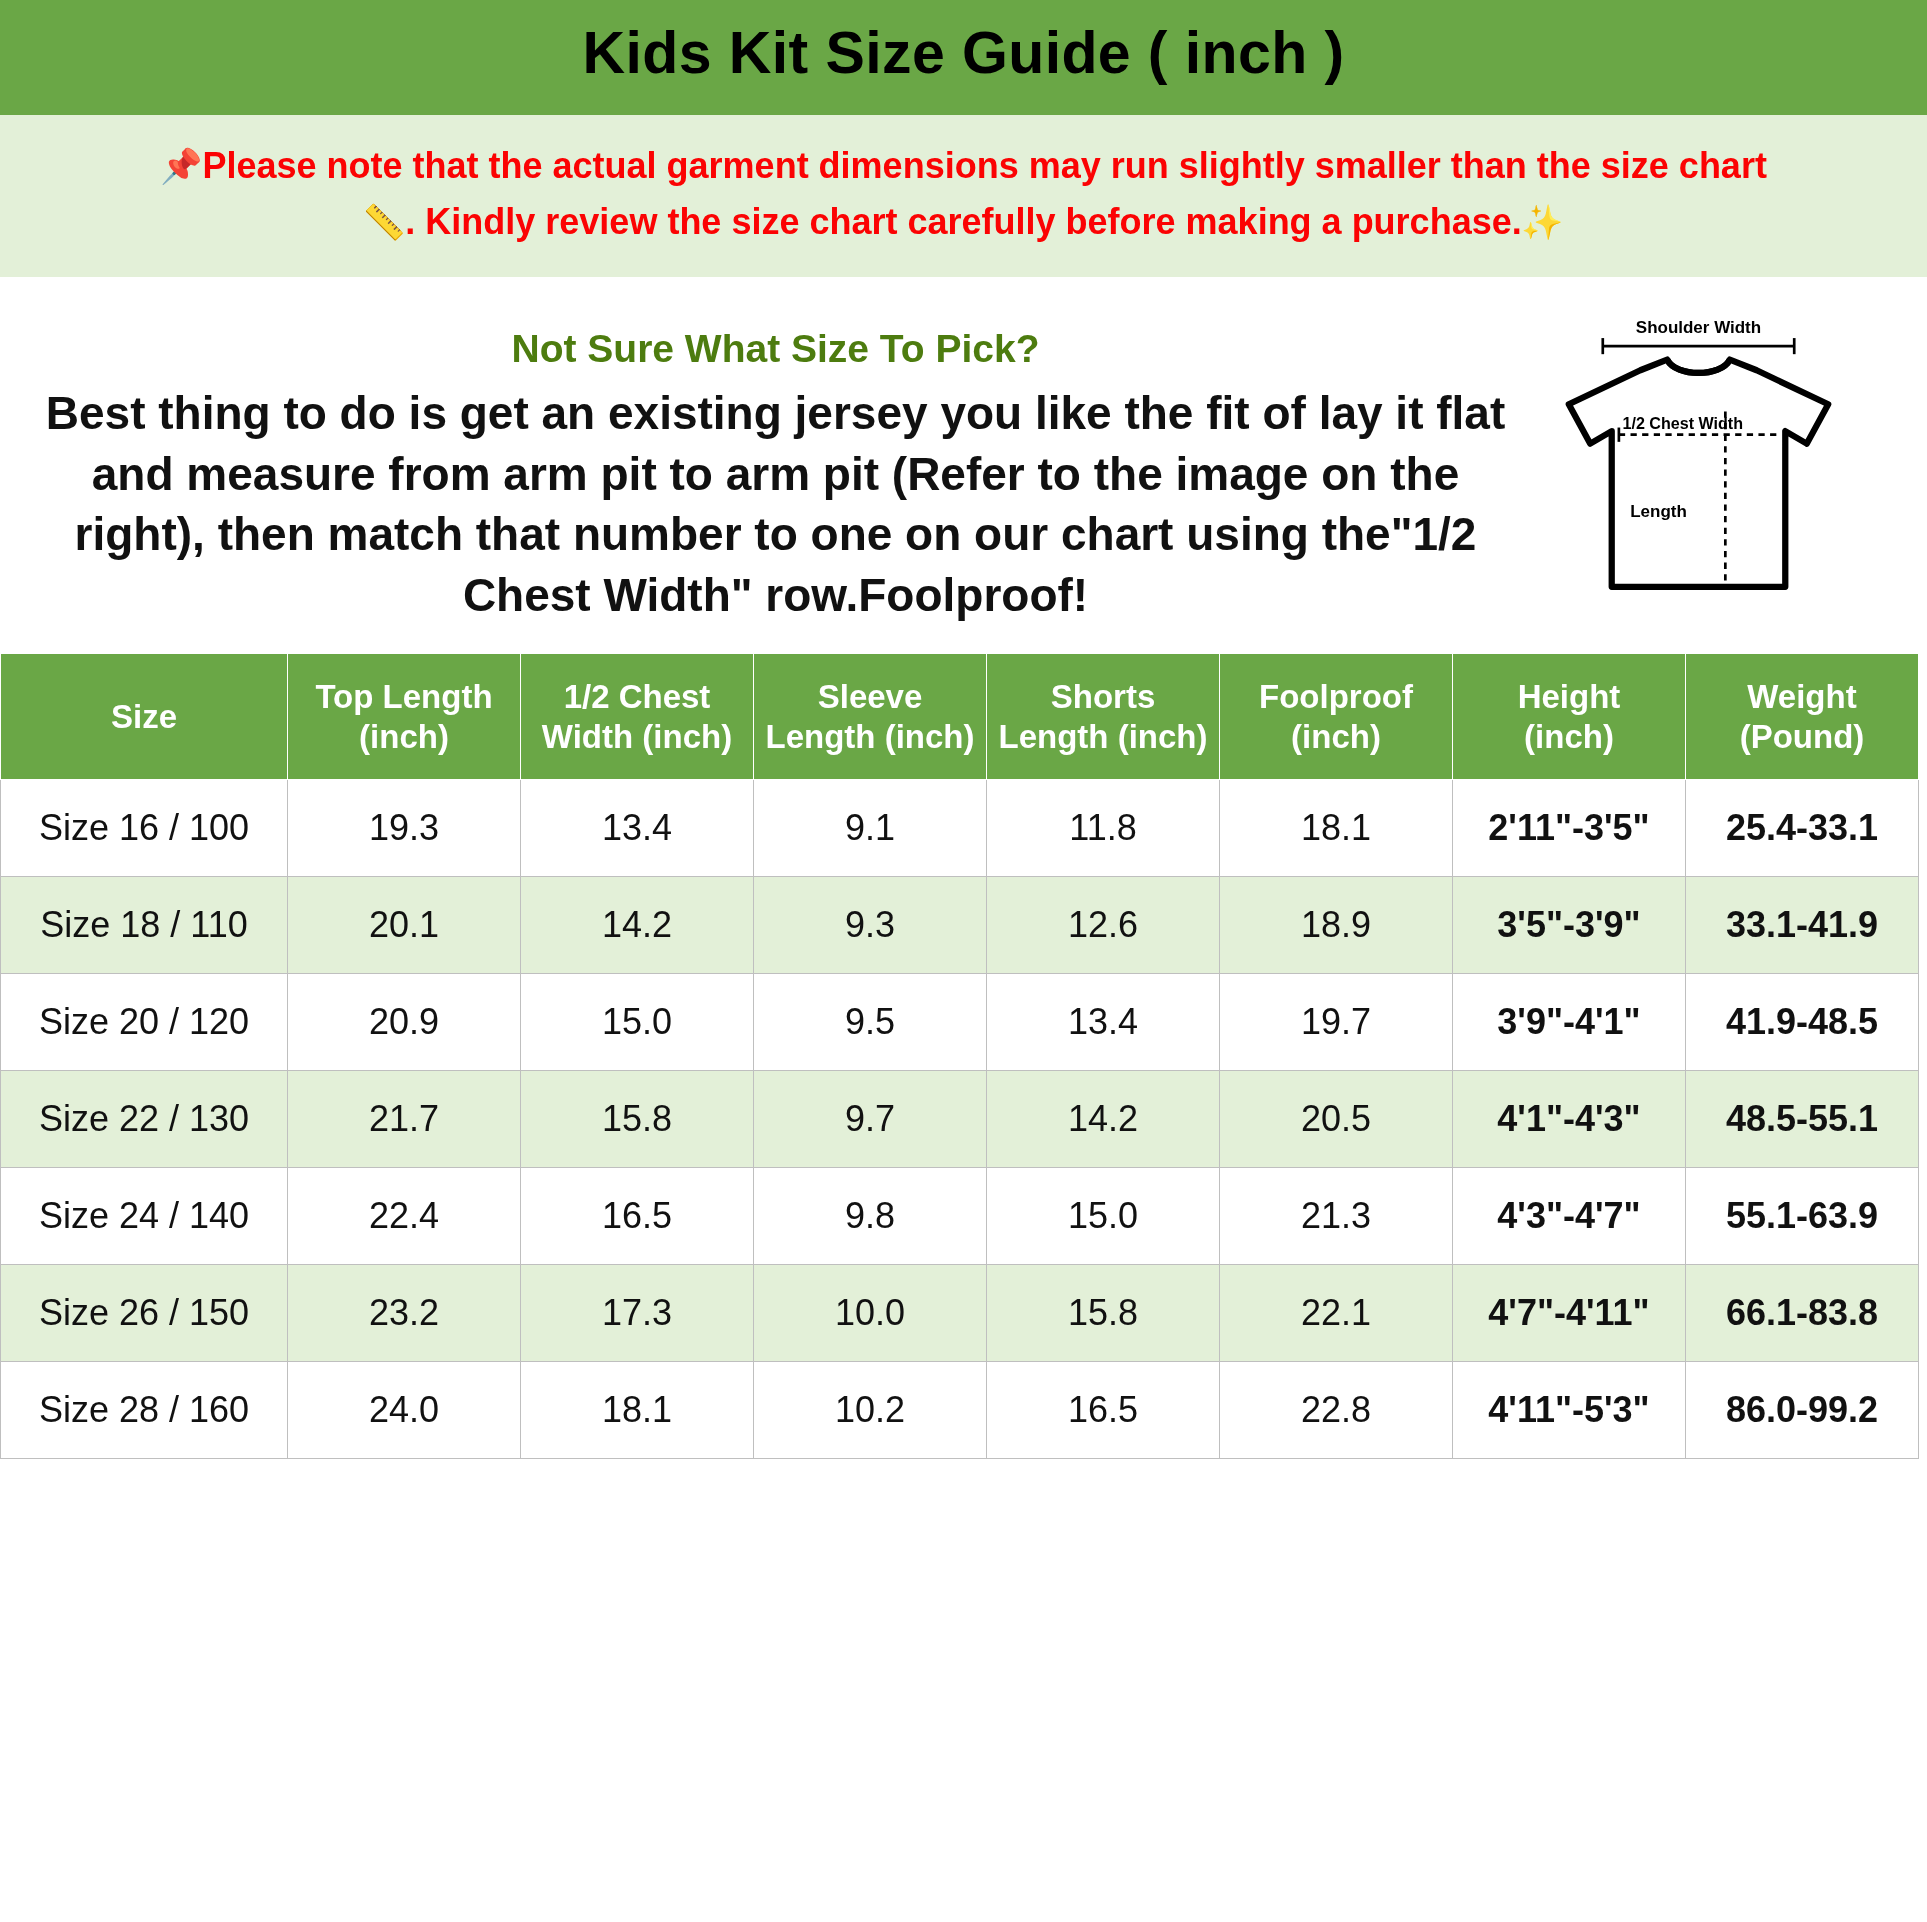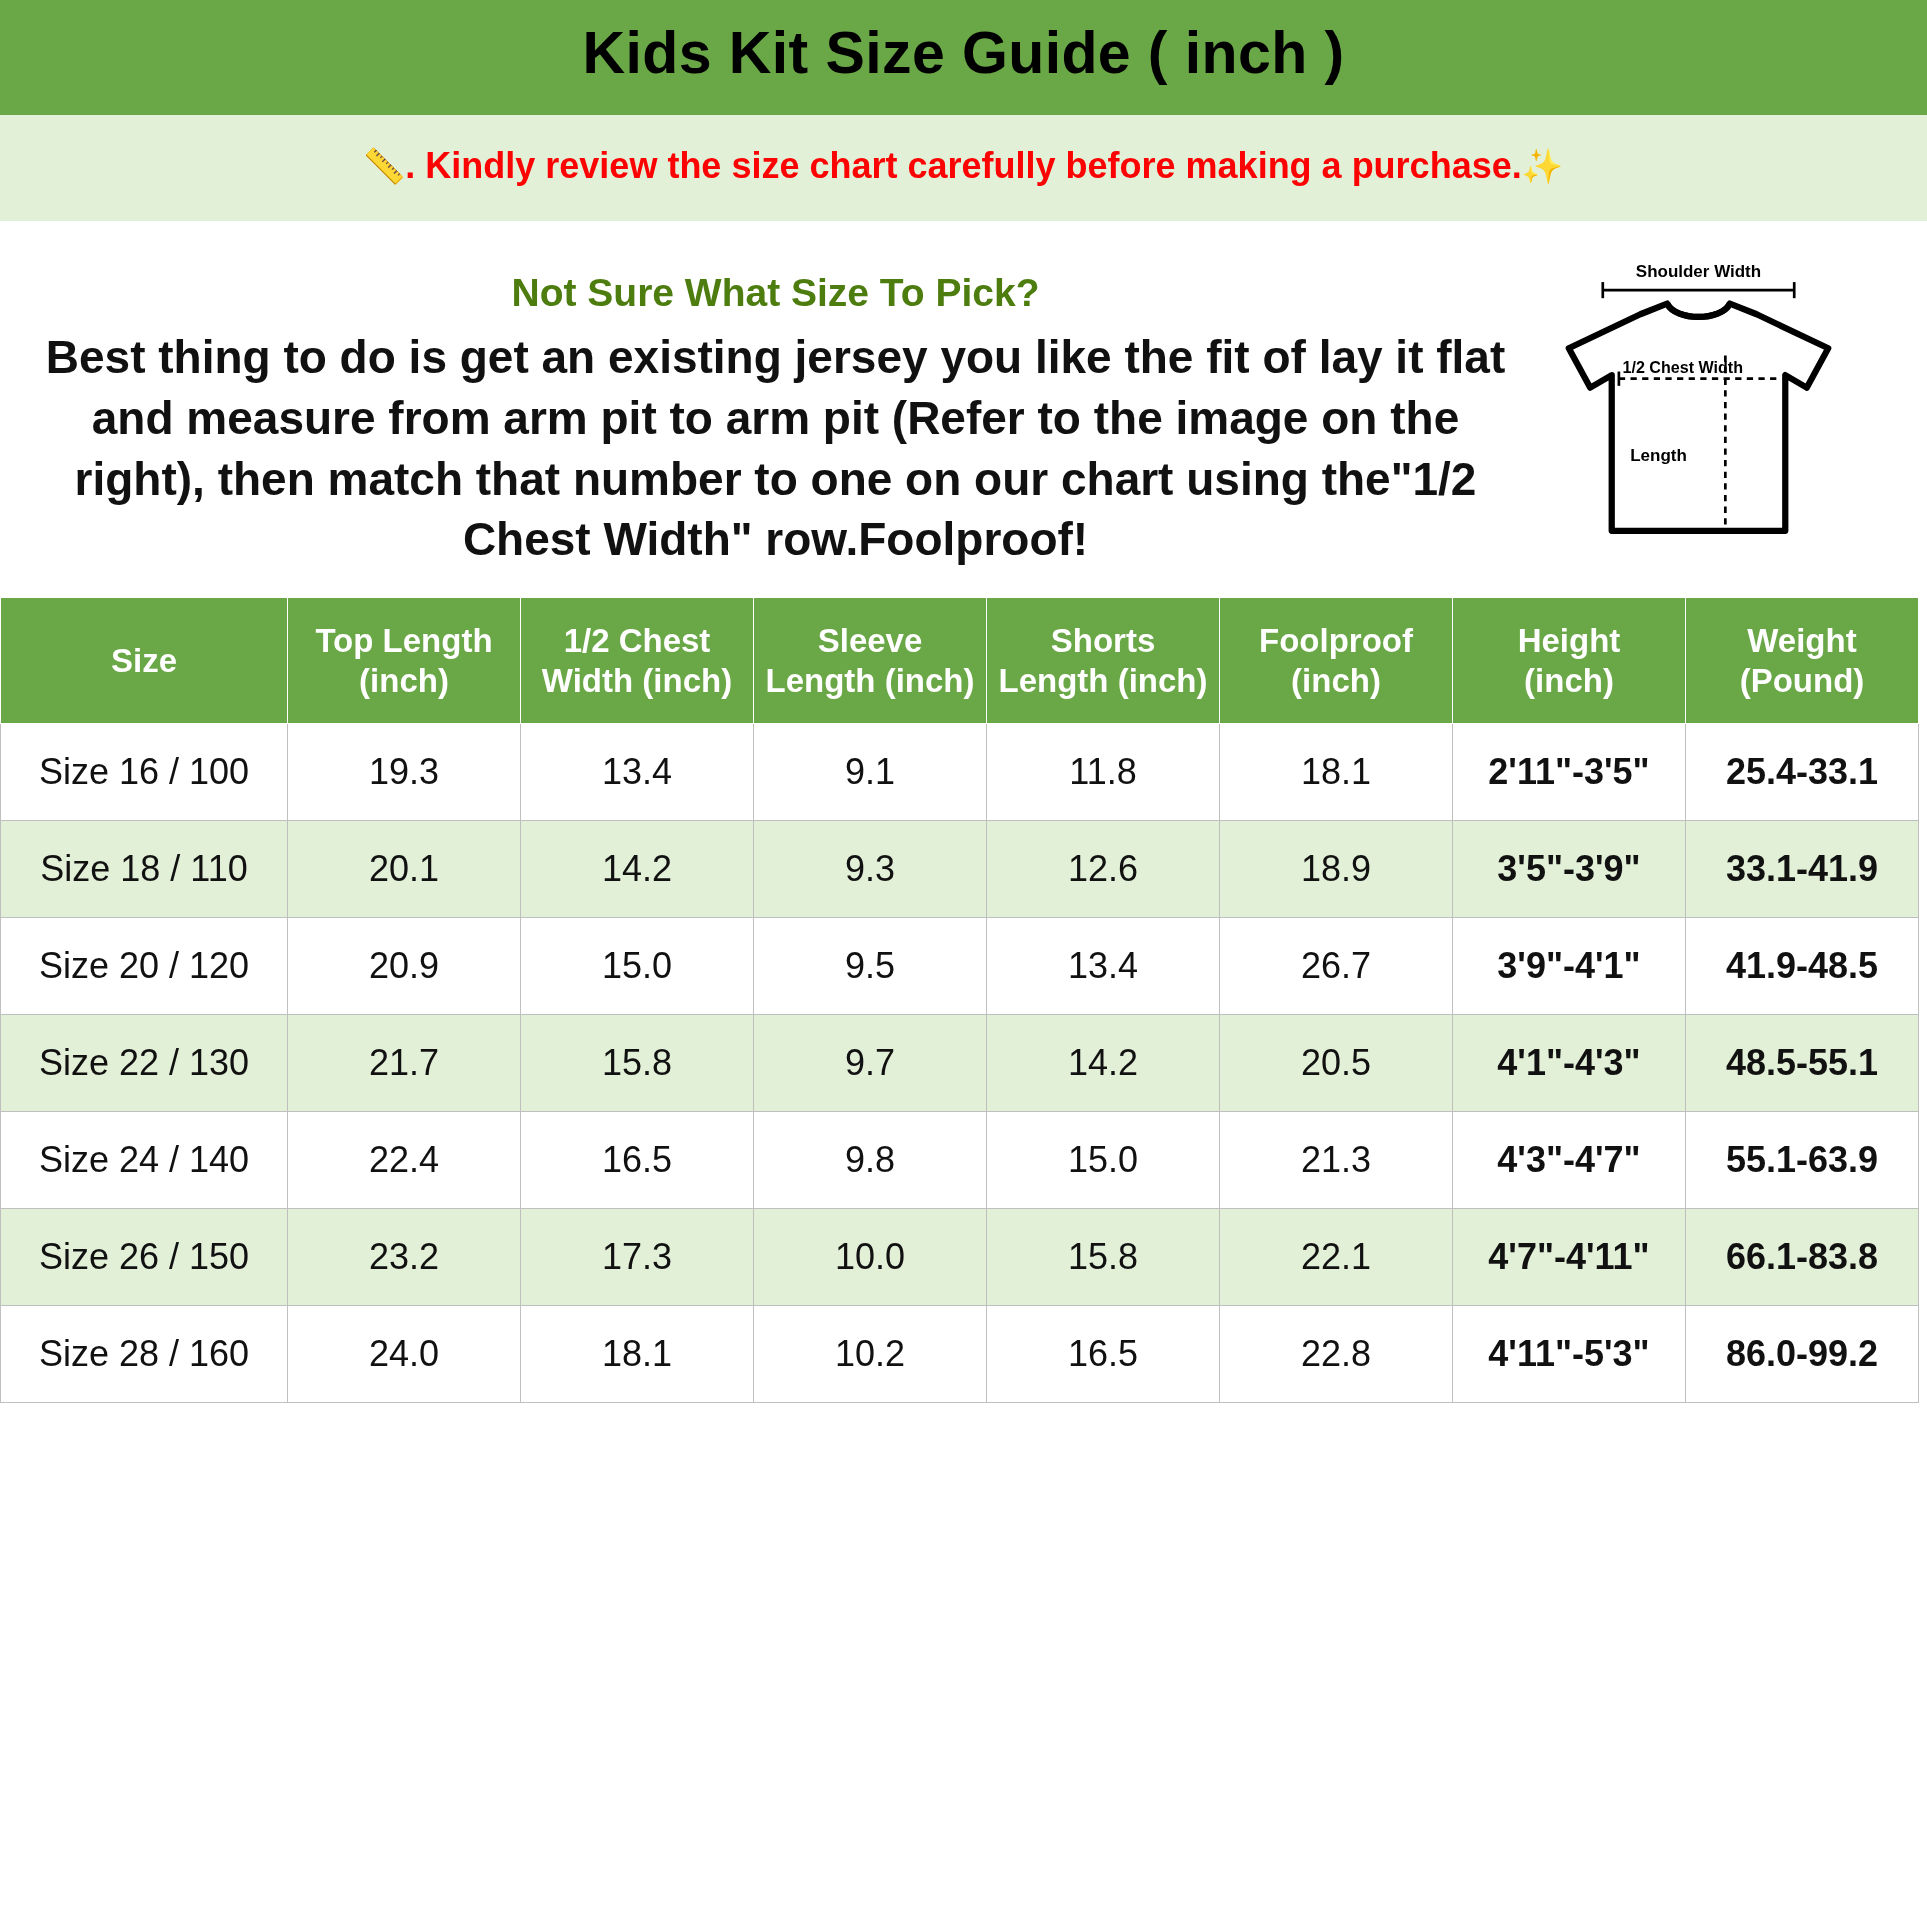--- a/index.html
+++ b/index.html
@@ -130,20 +130,23 @@
 </head>
 <body>
 
 <div class="sheet">
 
   <div class="title-bar">
     <div class="title-text">Kids Kit Size Guide ( inch )</div>
   </div>
 
   <div class="note-band">
+    <div class="note-line">
+      <span class="emoji">📌</span><span>Please note that the actual garment dimensions may run slightly smaller than the size chart</span>
+    </div>
     <div class="note-line">
       <span class="emoji">📏</span><span>. Kindly review the size chart carefully before making a purchase.</span><span class="emoji">✨</span>
     </div>
   </div>
 
   <div class="help-wrap">
     <div class="help-text">
       <div class="help-heading">Not Sure What Size To Pick?</div>
       <div class="help-body">Best thing to do is get an existing jersey you like the fit of lay it flat and measure from arm pit to arm pit (Refer to the image on the right), then match that number to one on our chart using the"1/2 Chest Width" row.Foolproof!</div>
     </div>
@@ -235,21 +238,21 @@
         <td>18.9</td>
         <td class="range-cell">3'5"-3'9"</td>
         <td class="range-cell">33.1-41.9</td>
       </tr>
       <tr>
         <td class="size-cell">Size 20 / 120</td>
         <td>20.9</td>
         <td>15.0</td>
         <td>9.5</td>
         <td>13.4</td>
-        <td>26.7</td>
+        <td>19.7</td>
         <td class="range-cell">3'9"-4'1"</td>
         <td class="range-cell">41.9-48.5</td>
       </tr>
       <tr class="alt">
         <td class="size-cell">Size 22 / 130</td>
         <td>21.7</td>
         <td>15.8</td>
         <td>9.7</td>
         <td>14.2</td>
         <td>20.5</td>

